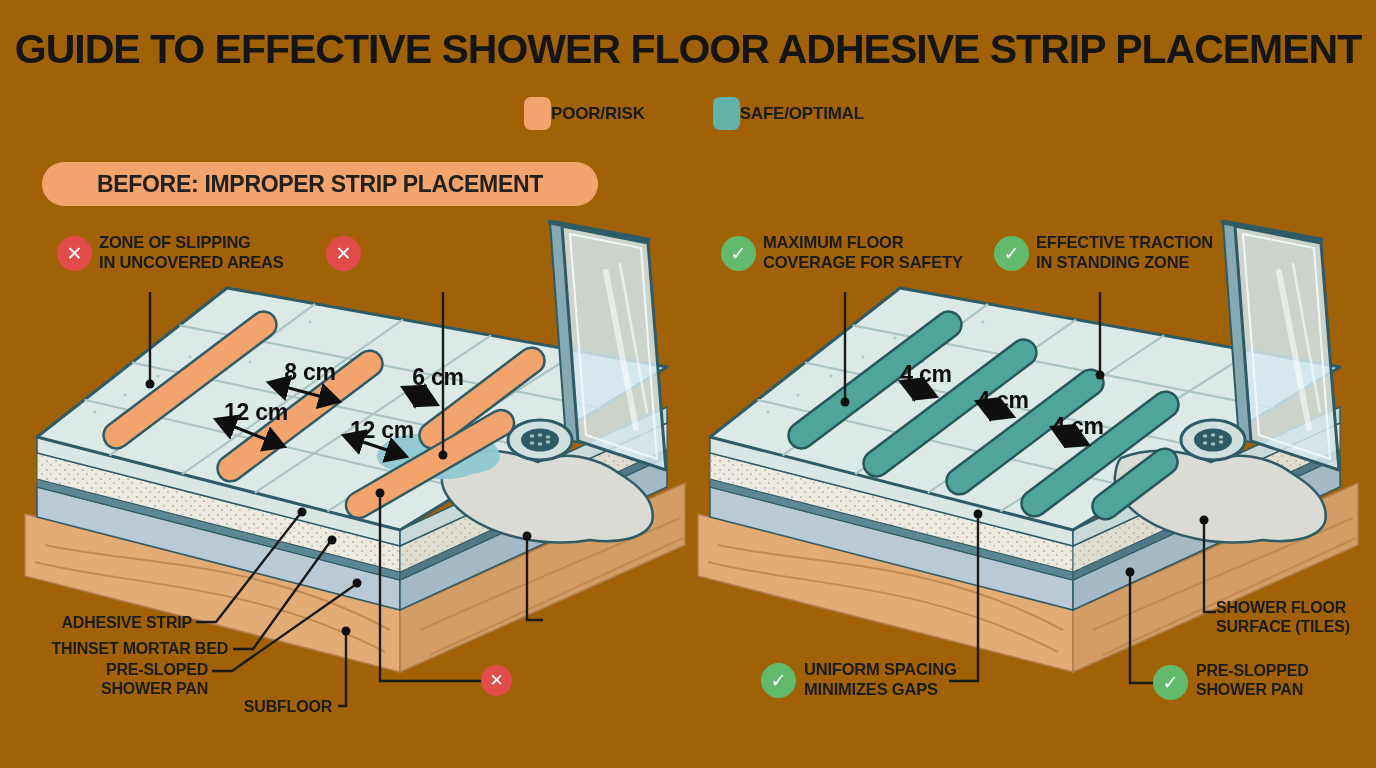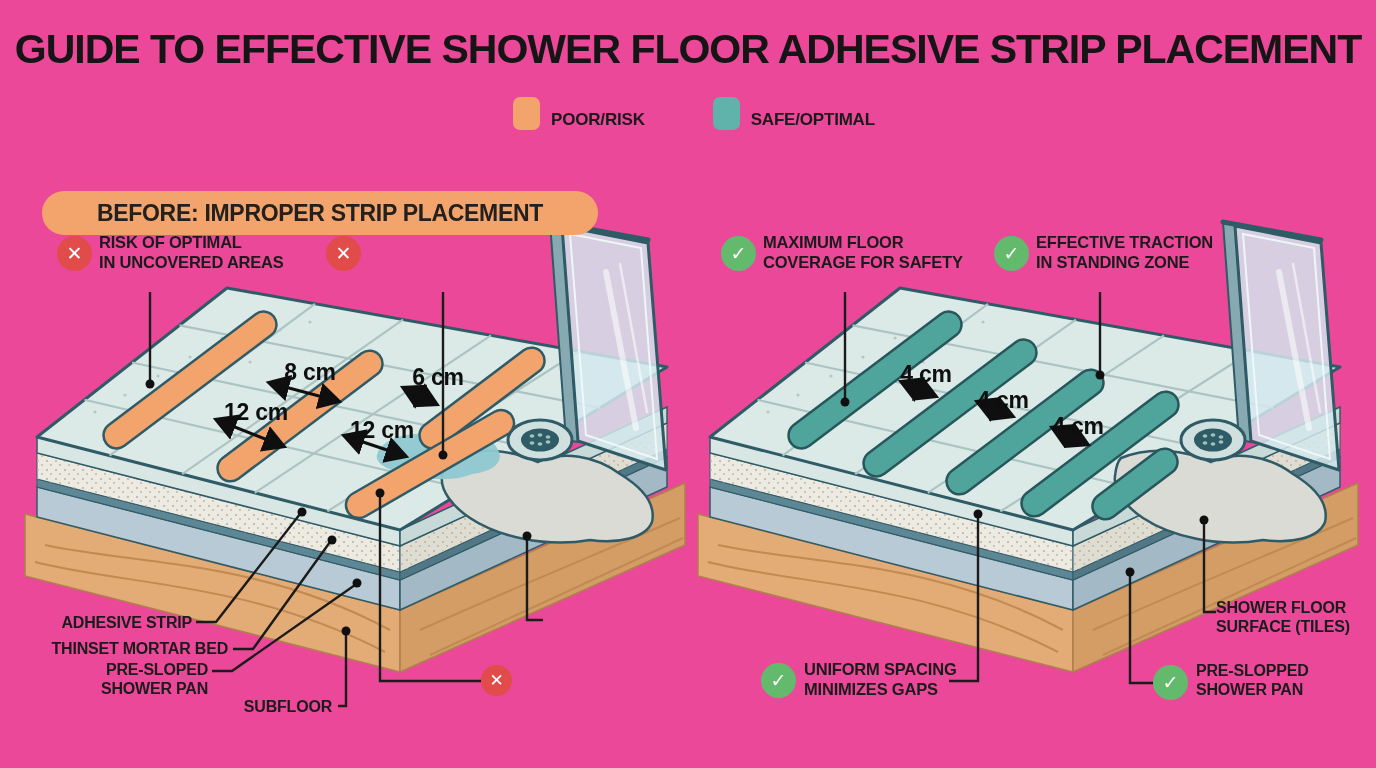--- a/index.html
+++ b/index.html
@@ -1,32 +1,32 @@
 <!DOCTYPE html>
 <html><head>
 <meta charset="utf-8">
 <style>
   html,body{margin:0;padding:0;background:#ffffff;}
-  #stage{position:relative;width:1376px;height:768px;overflow:hidden;background:#ec4899;
+  #stage{position:relative;width:1376px;height:768px;overflow:hidden;background:#a16207;
          font-family:"Liberation Sans","DejaVu Sans",sans-serif;color:#1a1a1a;}
   .abs{position:absolute;}
   
   #title{left:0;top:26px;width:1376px;text-align:center;font-size:41px;font-weight:800;
          letter-spacing:-1px;color:#151515;}
   
   #legend{left:0;top:97px;width:1376px;display:flex;justify-content:center;align-items:center;gap:56px;}
-  .legend-item{display:flex;align-items:flex-end;gap:11px;padding-left:12px;}
+  .legend-item{display:flex;align-items:center;padding-left:12px;}
   .swatch{width:27px;height:33px;border-radius:7px;}
   .swatch.poor{background:#F2A46C;}
   .swatch.safe{background:#5FB3AA;}
   .legend-label{font-size:17px;font-weight:800;letter-spacing:-0.2px;}
   
   .pill{height:44px;border-radius:22px;display:flex;align-items:center;justify-content:center;
         font-size:23px;font-weight:800;letter-spacing:-0.3px;color:#23201d;}
-  #pill-before{left:42px;top:162px;width:556px;background:#F2A46C;margin-top:29px;}
+  #pill-before{left:42px;top:162px;width:556px;background:#F2A46C;}
   #pill-after{left:707px;top:162px;width:630px;background:#5FB3AA;color:#16312d;}
   
   .callout-icon{width:35px;height:35px;border-radius:50%;display:flex;align-items:center;justify-content:center;
                 color:#ffffff;font-size:19px;font-weight:800;line-height:1;}
   .callout-icon.err{background:#E14B49;}
   .callout-icon.ok{background:#63BA6C;}
   .callout-icon.small{width:31px;height:31px;font-size:17px;}
   .callout-text{font-size:16.5px;font-weight:800;line-height:19.5px;letter-spacing:-0.2px;color:#1b1b1b;}
   
   .measure{transform:translateX(-50%);font-size:23px;font-weight:800;letter-spacing:-0.2px;color:#0e0e0e;white-space:nowrap;}
@@ -205,21 +205,21 @@
       <span class="legend-label">SAFE/OPTIMAL</span>
     </div>
   </div>
 
   <div id="pill-before" class="abs pill">BEFORE: IMPROPER STRIP PLACEMENT</div>
 
   <div class="abs callout-icon err" style="left:57px;top:236px">
     <span>✕</span>
     </div>
   <div class="abs callout-text" style="left:99px;top:233px">
-    <div>RISK OF OPTIMAL</div>
+    <div>ZONE OF SLIPPING</div>
     <div>IN UNCOVERED AREAS</div>
   </div>
 
   <div class="abs callout-icon err" style="left:326px;top:236px">
     <span>✕</span>
     </div>
 
   <div class="abs callout-icon ok" style="left:721px;top:236px">
     <span>✓</span>
     </div>

